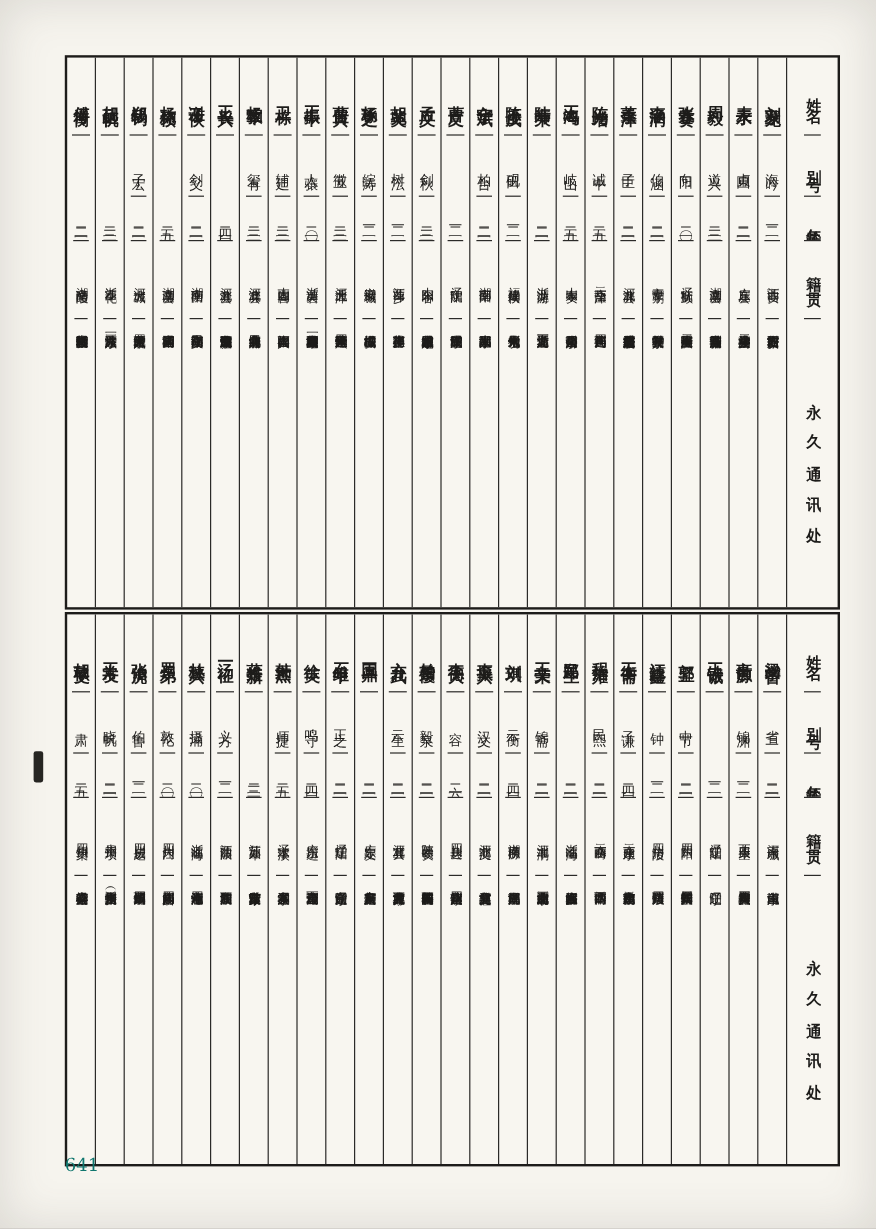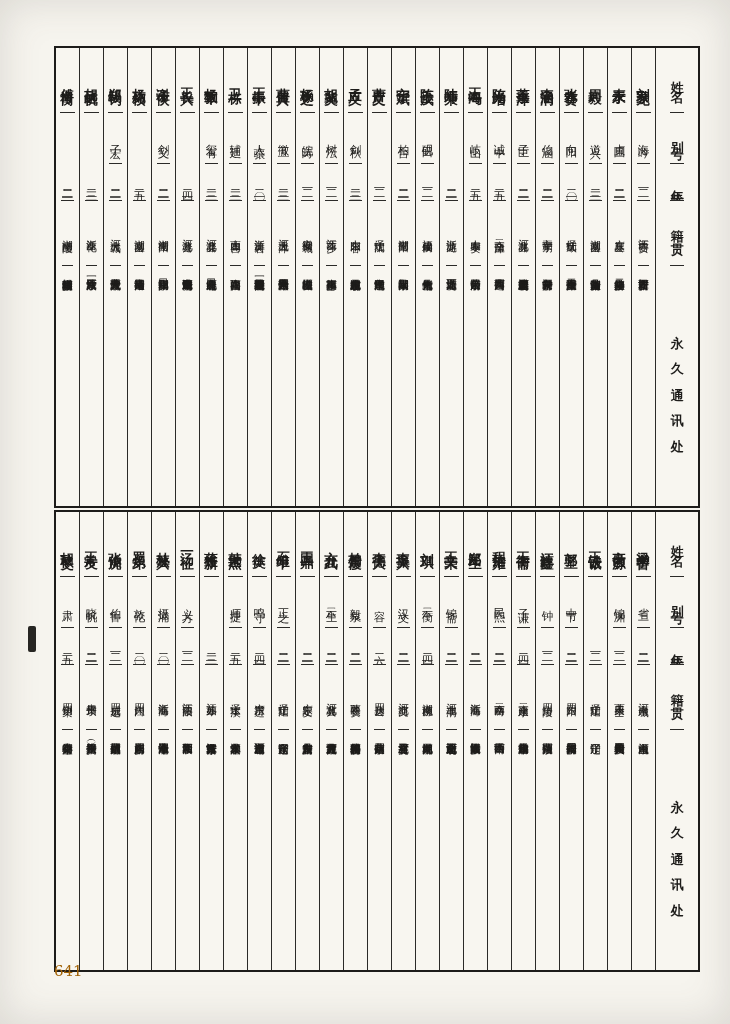--- a/index.html
+++ b/index.html
@@ -37,21 +37,21 @@
   .header-col .cell{font-weight:700;}
   .header-col .h-name  {height:64px;font-size:13px;letter-spacing:9px;}
   .header-col .h-alias {height:50px;font-size:13px;letter-spacing:7px;}
   .header-col .h-age   {height:36px;font-size:13px;letter-spacing:2px;}
   .header-col .h-native{height:64px;font-size:13px;letter-spacing:13px;}
   .header-col .h-addr  {height:232px;font-size:13px;letter-spacing:26px;
                         padding-top:8px;border-bottom:none;}
   .note{font-size:7.5px;letter-spacing:0;}
   .page-number{
     position:absolute;left:54px;top:962px;
-    font-family:"DejaVu Serif",serif;font-size:15px;color:#a16207;
+    font-family:"DejaVu Serif",serif;font-size:15px;color:#0f766e;
   }
   .scan-artifact{
     position:absolute;left:28px;top:626px;width:8px;height:26px;
     background:#262522;border-radius:2px;
   }
 </style>
 </head>
 <body>
 
 <div class="page">

